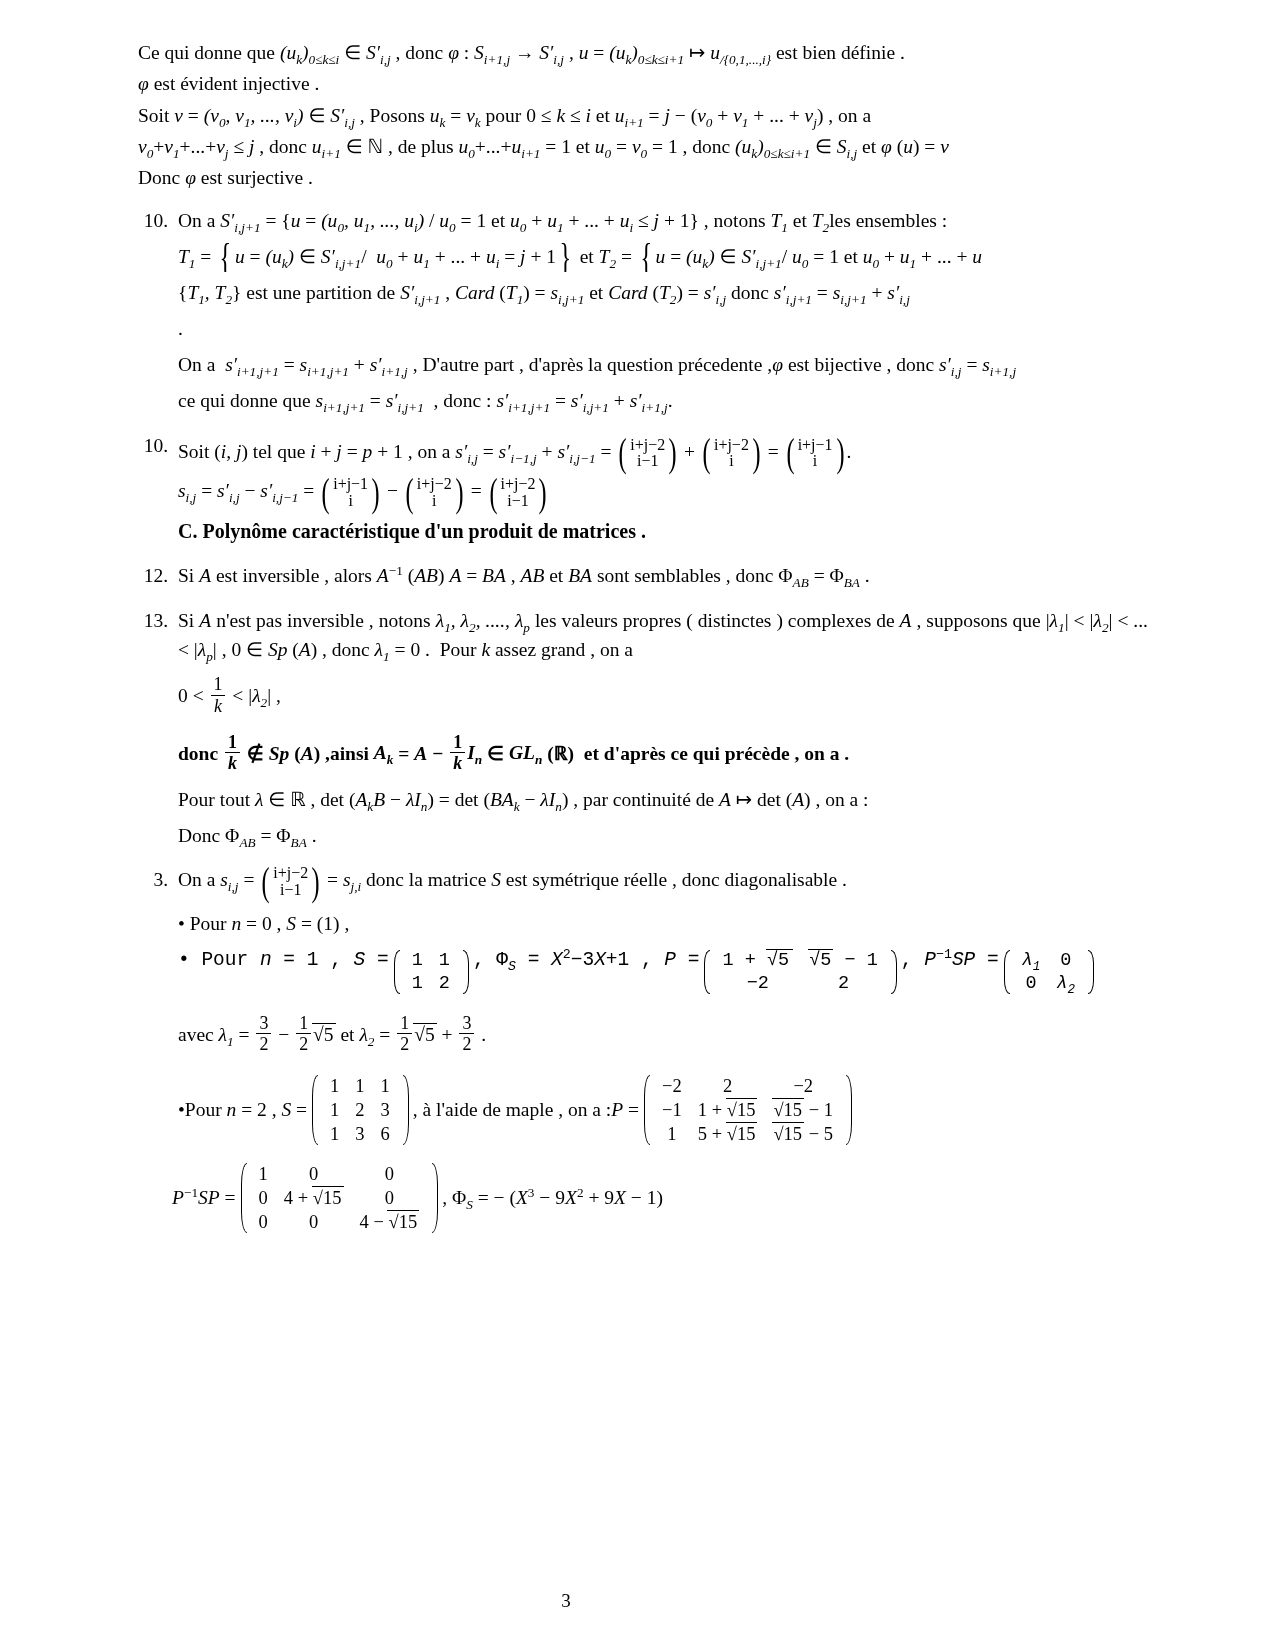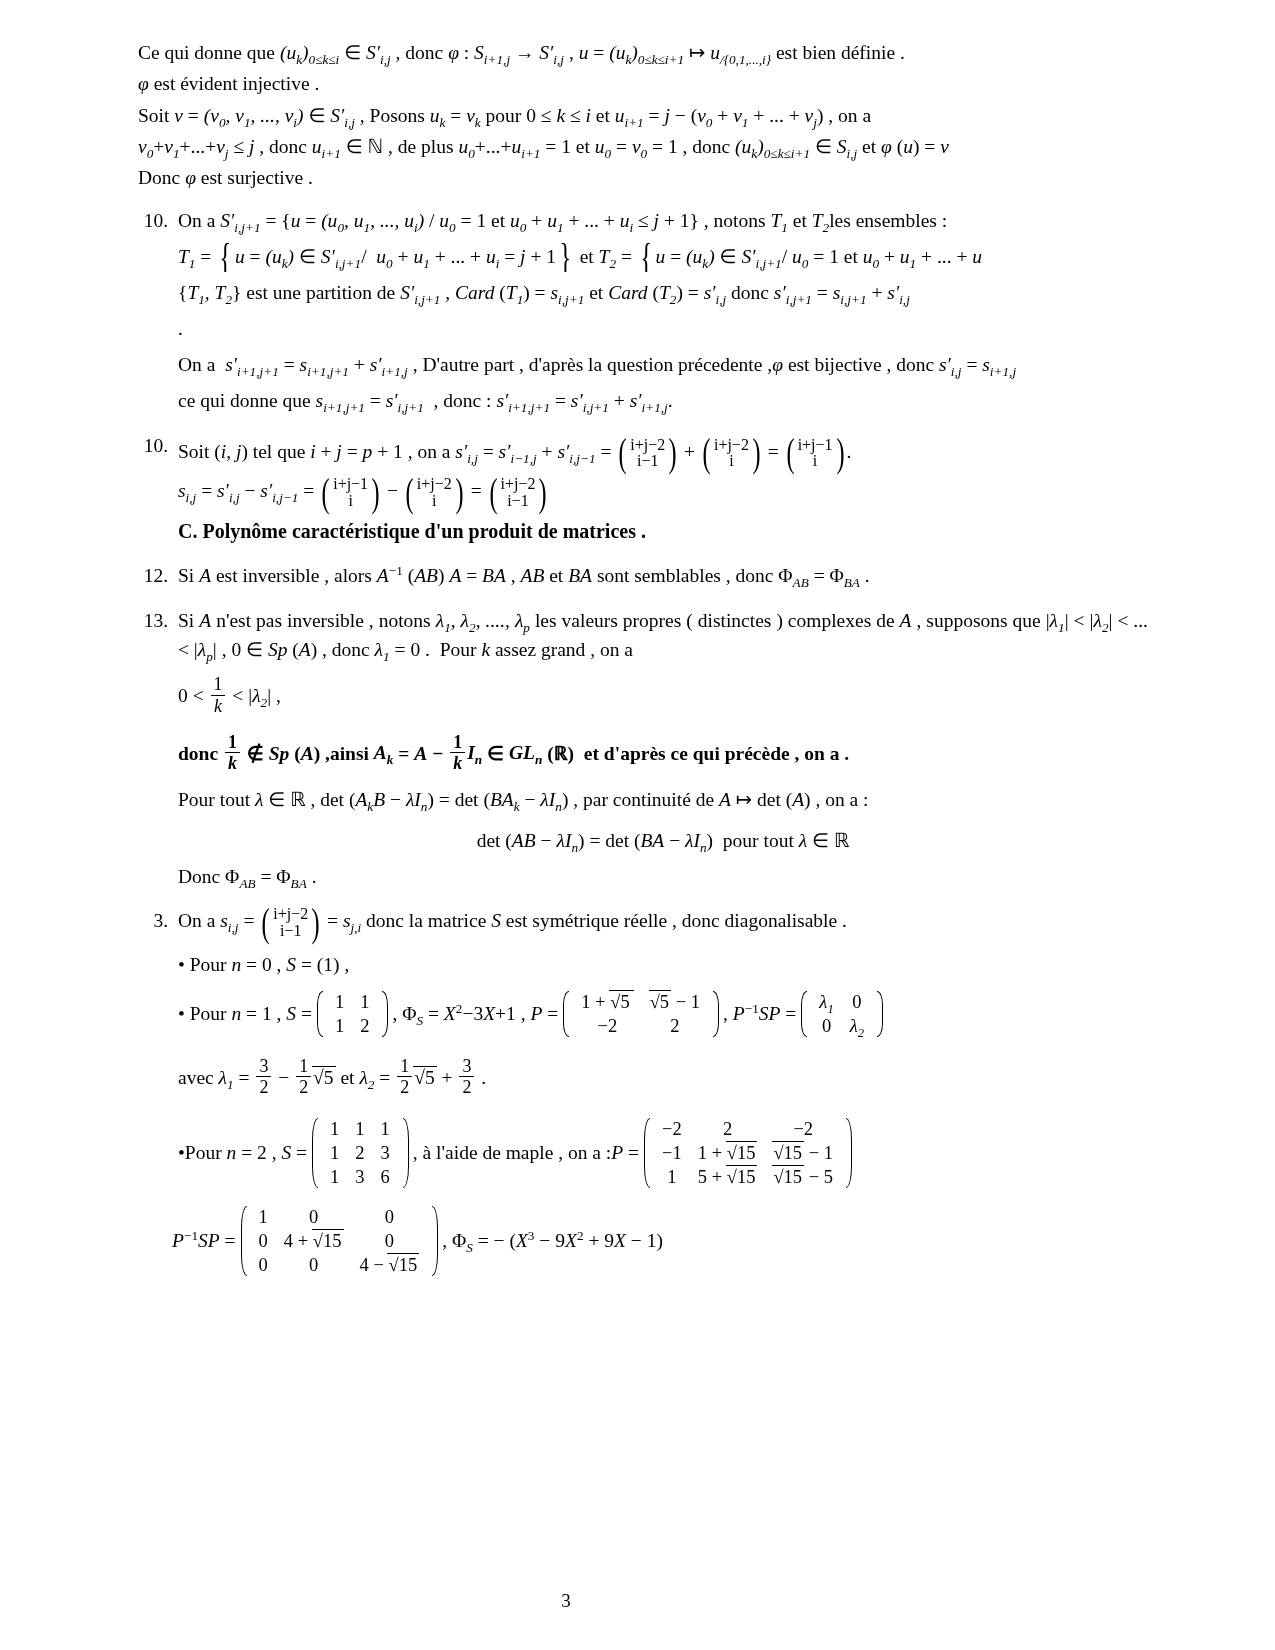--- a/index.html
+++ b/index.html
@@ -232,41 +232,38 @@
         </div>
         <div class="sub" style="margin-top:10px;">
           0 &lt; <span class="frac"><span class="num">1</span><span class="den"><span class="m">k</span></span></span> &lt; |<span class="m">λ<sub>2</sub></span>| ,
         </div>
         <div class="sub" style="margin-top:16px;font-weight:bold;">
           donc <span class="frac"><span class="num">1</span><span class="den"><span class="m">k</span></span></span> ∉ <span class="m">Sp</span> (<span class="m">A</span>) ,ainsi <span class="m">A<sub>k</sub></span> = <span class="m">A</span> − <span class="frac"><span class="num">1</span><span class="den"><span class="m">k</span></span></span><span class="m">I<sub>n</sub></span> ∈ <span class="m">GL<sub>n</sub></span> (ℝ) &nbsp;et d'après ce qui précède , on a .
         </div>
         <div class="sub" style="margin-top:12px;">
           Pour tout <span class="m">λ</span> ∈ ℝ , det (<span class="m">A<sub>k</sub>B</span> − <span class="m">λI<sub>n</sub></span>) = det (<span class="m">BA<sub>k</sub></span> − <span class="m">λI<sub>n</sub></span>) , par continuité de <span class="m">A</span> ↦ det (<span class="m">A</span>) , on a :
         </div>
-        <div class="centered">
-          det (<span class="m">AB</span> − <span class="m">λI<sub>n</sub></span>) = det (<span class="m">BA</span> − <span class="m">λI<sub>n</sub></span>) &nbsp;pour tout <span class="m">λ</span> ∈ ℝ
-        </div>
         <div class="sub">
           Donc Φ<sub>AB</sub> = Φ<sub>BA</sub> .
         </div>
       </div>
     </div>
 
     <div class="item">
       <div class="item-num">3.</div>
       <div class="item-body">
         <div class="para">
           On a <span class="m">s<sub>i,j</sub></span> = <span class="paren-b">(</span><span class="binom"><span class="t">i+j−2</span><span class="b">i−1</span></span><span class="paren-b">)</span> = <span class="m">s<sub>j,i</sub></span> donc la matrice <span class="m">S</span> est symétrique réelle , donc diagonalisable .
         </div>
 
         <div class="bullet">
           • Pour <span class="m">n</span> = 0 , <span class="m">S</span> = (1) ,
         </div>
 
-        <div class="bullet" style="display:flex; align-items:center; flex-wrap:nowrap;">
+        <div class="bullet" style="display:flex; flex-wrap:nowrap;font-family:Liberation Mono, monospace;">
           <span>• Pour <span class="m">n</span> = 1 , <span class="m">S</span> =</span>
           <span class="mat">
             <span class="br l"></span>
             <table>
                 <tbody>
                   <tr>
                     <td class="n">1</td>
                     <td class="n">1</td>
                   </tr>
                   <tr>

